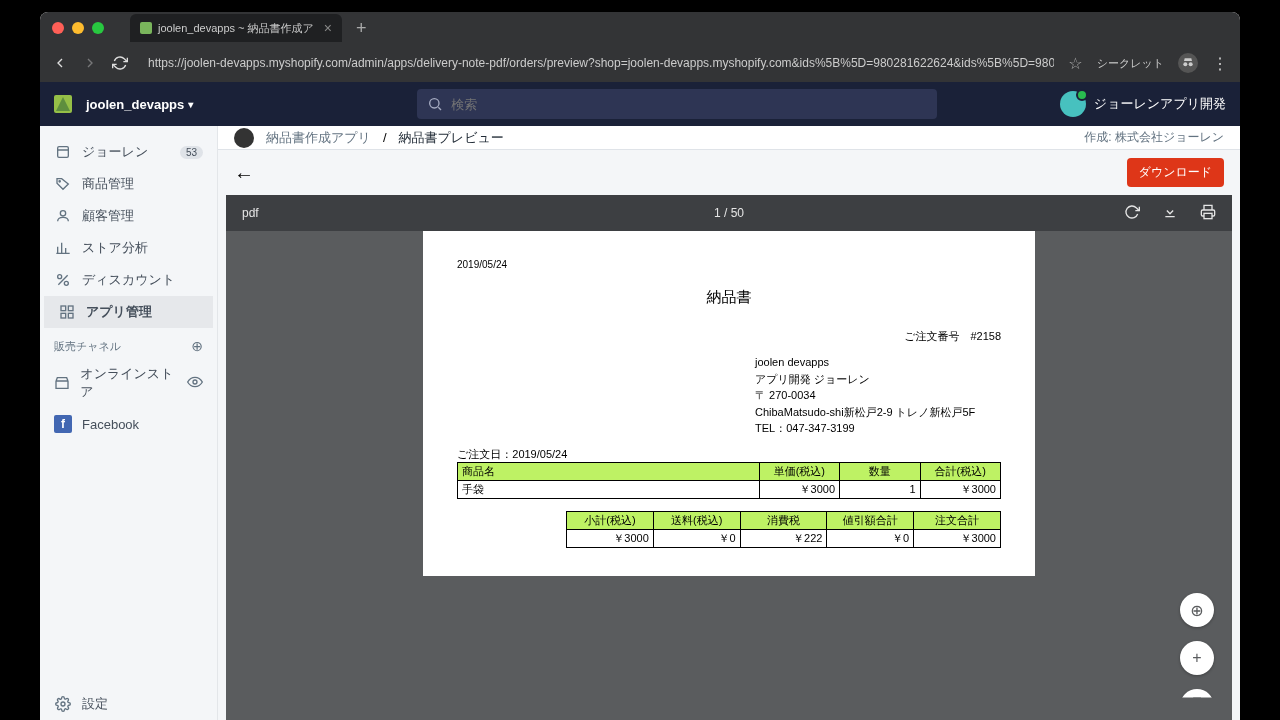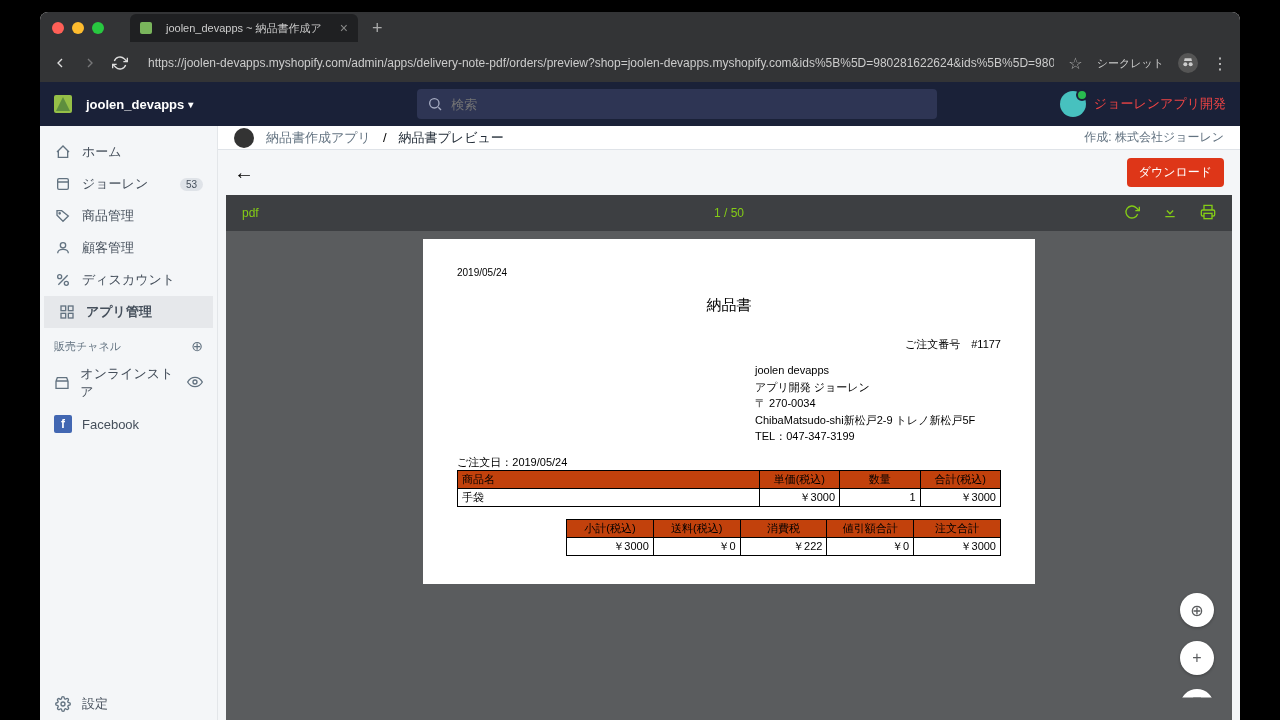--- a/index.html
+++ b/index.html
@@ -2,40 +2,40 @@
 <html><head>
 <meta charset="utf-8">
 <style>
 * { margin: 0; padding: 0; box-sizing: border-box; font-family: -apple-system, BlinkMacSystemFont, "Segoe UI", sans-serif; }
 body { background: #000; width: 1280px; height: 720px; overflow: hidden; }
 .window { position: absolute; top: 12px; left: 40px; right: 40px; bottom: 0; background: #fff; border-radius: 8px 8px 0 0; overflow: hidden; display: flex; flex-direction: column; }
 .titlebar { background: #333436; height: 32px; display: flex; align-items: center; padding: 0 12px; gap: 8px; }
 .traffic { display: flex; gap: 8px; }
 .dot { width: 12px; height: 12px; border-radius: 50%; }
 .dot.r { background: #ff5f57; } .dot.y { background: #febc2e; } .dot.g { background: #28c840; }
-.tab { display: flex; align-items: center; gap: 14px; background: #1f2022; color: #ccc; padding: 0 10px; height: 28px; border-radius: 6px 6px 0 0; font-size: 11px; margin-left: 18px; }
+.tab { display: flex; align-items: center; gap: 6px; background: #1f2022; color: #ccc; padding: 0 10px; height: 28px; border-radius: 6px 6px 0 0; font-size: 11px; margin-left: 18px; }
 .tab-icon { width: 12px; height: 12px; background: #7ab55c; border-radius: 2px; }
 .tab-close { color: #888; cursor: pointer; font-size: 14px; margin-left: 4px; }
 .newtab { color: #aaa; font-size: 18px; margin-left: 6px; cursor: pointer; }
 .addrbar { background: #333436; height: 38px; display: flex; align-items: center; padding: 0 12px; gap: 14px; color: #ccc; }
 .nav-icon { width: 16px; height: 16px; display: flex; align-items: center; justify-content: center; color: #ddd; cursor: pointer; }
 .url { flex: 1; font-size: 12px; color: #ccc; overflow: hidden; white-space: nowrap; text-overflow: ellipsis; display: flex; align-items: center; gap: 6px; }
 .star { color: #aaa; }
 .incog { font-size: 11px; color: #ccc; }
 .incog-icon { width: 20px; height: 20px; background: #555; border-radius: 50%; display: inline-flex; align-items: center; justify-content: center; }
 .kebab { color: #ccc; font-size: 16px; }
 .app { flex: 1; display: flex; flex-direction: column; background: #f4f6f8; }
 .topbar { background: #1a2138; height: 44px; display: flex; align-items: center; padding: 0 14px; gap: 14px; }
 .shop-logo { width: 18px; height: 18px; background: #95bf47; display: flex; align-items: center; justify-content: center; border-radius: 2px; position: relative; }
 .shop-logo::before { content:""; position:absolute; width: 14px; height: 14px; background: #5e8e3e; clip-path: polygon(50% 0, 100% 100%, 0 100%); }
 .storename { color: #fff; font-size: 13px; font-weight: 600; display: flex; align-items: center; gap: 4px; }
 .chev { font-size: 10px; }
 .search { flex: 0 0 520px; margin-left: 210px; background: #2e3554; border-radius: 4px; height: 30px; display: flex; align-items: center; padding: 0 10px; gap: 8px; color: #a6acc2; }
 .search input { background: transparent; border: none; color: #a6acc2; font-size: 13px; outline: none; flex: 1; }
-.user { margin-left: auto; display: flex; align-items: center; gap: 8px; color: #ef4444; font-size: 13px; }
+.user { margin-left: auto; display: flex; align-items: center; gap: 8px; color: #ffffff; font-size: 13px; }
 .avatar { width: 26px; height: 26px; background: #47c1bf; border-radius: 50%; position: relative; }
 .avatar::after { content:""; width:8px; height:8px; background:#29bc4f; border:2px solid #1a2138; border-radius:50%; position:absolute; top:-2px; right:-2px; }
 .body { flex: 1; display: flex; }
 .sidebar { width: 178px; background: #f4f6f8; border-right: 1px solid #e3e6e9; display: flex; flex-direction: column; padding-top: 10px; }
 .sbitem { display: flex; align-items: center; gap: 10px; padding: 7px 14px; font-size: 13px; color: #454f5b; cursor: pointer; }
 .sbitem.active { background: #e6e8eb; font-weight: 600; border-radius: 0; margin: 0 4px; text-align: center; }
 .sbitem .icn { width: 18px; height: 18px; display: flex; align-items: center; justify-content: center; color: #637381; }
 .badge { margin-left: auto; background: #dfe3e8; color: #454f5b; font-size: 10px; padding: 1px 6px; border-radius: 8px; }
 .sbhead { font-size: 11px; color: #637381; padding: 10px 14px 4px; display: flex; align-items: center; justify-content: space-between; }
 .sbhead .plus { color: #637381; font-size: 14px; }
@@ -43,34 +43,34 @@
 .spacer { flex: 1; }
 .main { flex: 1; display: flex; flex-direction: column; }
 .apphdr { background: #fff; height: 24px; display: flex; align-items: center; padding: 0 16px; gap: 12px; font-size: 13px; border-bottom: 1px solid #dfe3e8; }
 .apphdr .appicon { width: 20px; height: 20px; background: #333; border-radius: 50%; }
 .apphdr .bc1 { color: #637381; }
 .apphdr .bc2 { color: #212b36; }
 .apphdr .right { margin-left: auto; color: #637381; font-size: 12px; }
 .toolbar { display: flex; align-items: center; padding: 8px 16px; }
 .back { font-size: 20px; font-weight: bold; cursor: pointer; }
 .dlbtn { margin-left: auto; background: #de3618; color: #fff; border: none; padding: 6px 12px; border-radius: 4px; font-size: 12px; cursor: pointer; }
-.pdfbar { background: #3d3f42; height: 36px; display: flex; align-items: center; padding: 0 16px; color: #84cc16; font-size: 12px; margin: 0 8px; }
+.pdfbar { background: #3d3f42; height: 36px; display: flex; align-items: center; padding: 0 16px; color: #e5e5e5; font-size: 12px; margin: 0 8px; }
 .pdfbar .pgnum { position: absolute; left: 50%; transform: translateX(-50%); }
 .pdfbar .pdficons { margin-left: auto; display: flex; gap: 22px; }
 .pdficons span { cursor: pointer; }
 .viewer { flex: 1; background: #5a5c5e; margin: 0 8px; position: relative; overflow: hidden; }
-.page { position: absolute; top: 8px; left: 50%; transform: translateX(-50%); width: 612px; background: #fff; padding: 28px 34px; font-family: "MS Gothic", monospace; font-size: 11px; color: #000; }
+.page { position: absolute; top: 0; left: 50%; transform: translateX(-50%); width: 612px; background: #fff; padding: 28px 34px; font-family: "MS Gothic", monospace; font-size: 11px; color: #000; }
 .docdate { font-size: 10px; }
 .doctitle { text-align: center; font-size: 15px; margin: 18px 0 22px; }
 .orderno { text-align: right; font-size: 11px; margin-bottom: 10px; }
 .sellerinfo { margin-left: 298px; font-size: 11px; line-height: 1.5; }
 .odate { font-size: 11px; margin-top: 10px; }
 table { border-collapse: collapse; width: 100%; font-size: 11px; }
 th, td { border: 1px solid #000; padding: 1px 4px; }
-th { background: #c2410c; font-weight: normal; }
+th { background: #bef264; font-weight: normal; }
 .t1 th:nth-child(1){width:300px;text-align:left;} .t1 th:nth-child(2){width:80px;} .t1 th:nth-child(3){width:80px;} .t1 th:nth-child(4){width:80px;}
 .t1 td:nth-child(2),.t1 td:nth-child(3),.t1 td:nth-child(4){text-align:right;}
 .t2 { width: 435px; margin-left: auto; margin-top: 12px; }
 .t2 th,.t2 td { width: 87px; text-align: center; }
 .t2 td { text-align: right; }
 .fabgroup { position: absolute; right: 18px; bottom: 14px; display: flex; flex-direction: column; gap: 14px; }
 .fab { width: 34px; height: 34px; background: #fff; border-radius: 50%; display: flex; align-items: center; justify-content: center; color: #5a5c5e; font-size: 16px; box-shadow: 0 1px 3px rgba(0,0,0,0.3); cursor: pointer; }
 .fab.half { clip-path: inset(0 0 50% 0); height: 17px; border-radius: 17px 17px 0 0; align-items: flex-start; }
 svg { width: 16px; height: 16px; }
 </style>
@@ -144,28 +144,20 @@
         <div class="avatar"></div>
         <span>ジョーレンアプリ開発</span>
       </div>
     </div>
 
     <div class="body">
       <div class="sidebar">
         <div class="sbitem">
             <span class="icn">
               <svg viewBox="0 0 24 24" fill="none" stroke="currentColor" stroke-width="2">
-                <path d="M3 12l9-9 9 9M5 10v10h14V10"></path>
-              </svg>
-            </span>
-            <span>ホーム</span>
-          </div>
-        <div class="sbitem">
-            <span class="icn">
-              <svg viewBox="0 0 24 24" fill="none" stroke="currentColor" stroke-width="2">
                 <rect x="4" y="4" width="16" height="16" rx="2"></rect>
                 <path d="M4 9h16"></path>
               </svg>
             </span>
             <span>ジョーレン</span>
             <span class="badge">53</span>
           </div>
         <div class="sbitem">
             <span class="icn">
               <svg viewBox="0 0 24 24" fill="none" stroke="currentColor" stroke-width="2">
@@ -176,20 +168,28 @@
             <span>商品管理</span>
           </div>
         <div class="sbitem">
             <span class="icn">
               <svg viewBox="0 0 24 24" fill="none" stroke="currentColor" stroke-width="2">
                 <circle cx="12" cy="8" r="4"></circle>
                 <path d="M4 20c0-4 4-6 8-6s8 2 8 6"></path>
               </svg>
             </span>
             <span>顧客管理</span>
+          </div>
+        <div class="sbitem">
+            <span class="icn">
+              <svg viewBox="0 0 24 24" fill="none" stroke="currentColor" stroke-width="2">
+                <path d="M4 20V10M10 20V4M16 20v-8M22 20H2"></path>
+              </svg>
+            </span>
+            <span>ストア分析</span>
           </div>
         <div class="sbitem">
             <span class="icn">
               <svg viewBox="0 0 24 24" fill="none" stroke="currentColor" stroke-width="2">
                 <circle cx="7" cy="7" r="3"></circle>
                 <circle cx="17" cy="17" r="3"></circle>
                 <path d="M5 19L19 5"></path>
               </svg>
             </span>
             <span>ディスカウント</span>
@@ -263,21 +263,21 @@
             <span><svg viewBox="0 0 24 24" fill="none" stroke="currentColor" stroke-width="2">
                   <path d="M6 9V2h12v7M6 18H4a2 2 0 01-2-2v-5a2 2 0 012-2h16a2 2 0 012 2v5a2 2 0 01-2 2h-2"></path>
                   <rect x="6" y="14" width="12" height="8"></rect>
                 </svg></span>
           </div>
         </div>
         <div class="viewer">
           <div class="page">
             <div class="docdate">2019/05/24</div>
             <div class="doctitle">納品書</div>
-            <div class="orderno"><span>ご注文番号</span>　<span>#1177</span></div>
+            <div class="orderno"><span>ご注文番号</span>　<span>#2158</span></div>
             <div class="sellerinfo">
               <div>joolen devapps</div>
               <div>アプリ開発 ジョーレン</div>
               <div>〒 270-0034</div>
               <div>ChibaMatsudo-shi新松戸2-9 トレノ新松戸5F</div>
               <div>TEL：047-347-3199</div>
             </div>
             <div class="odate"><span>ご注文日：</span><span>2019/05/24</span></div>
             <table class="t1">
               <tbody>

